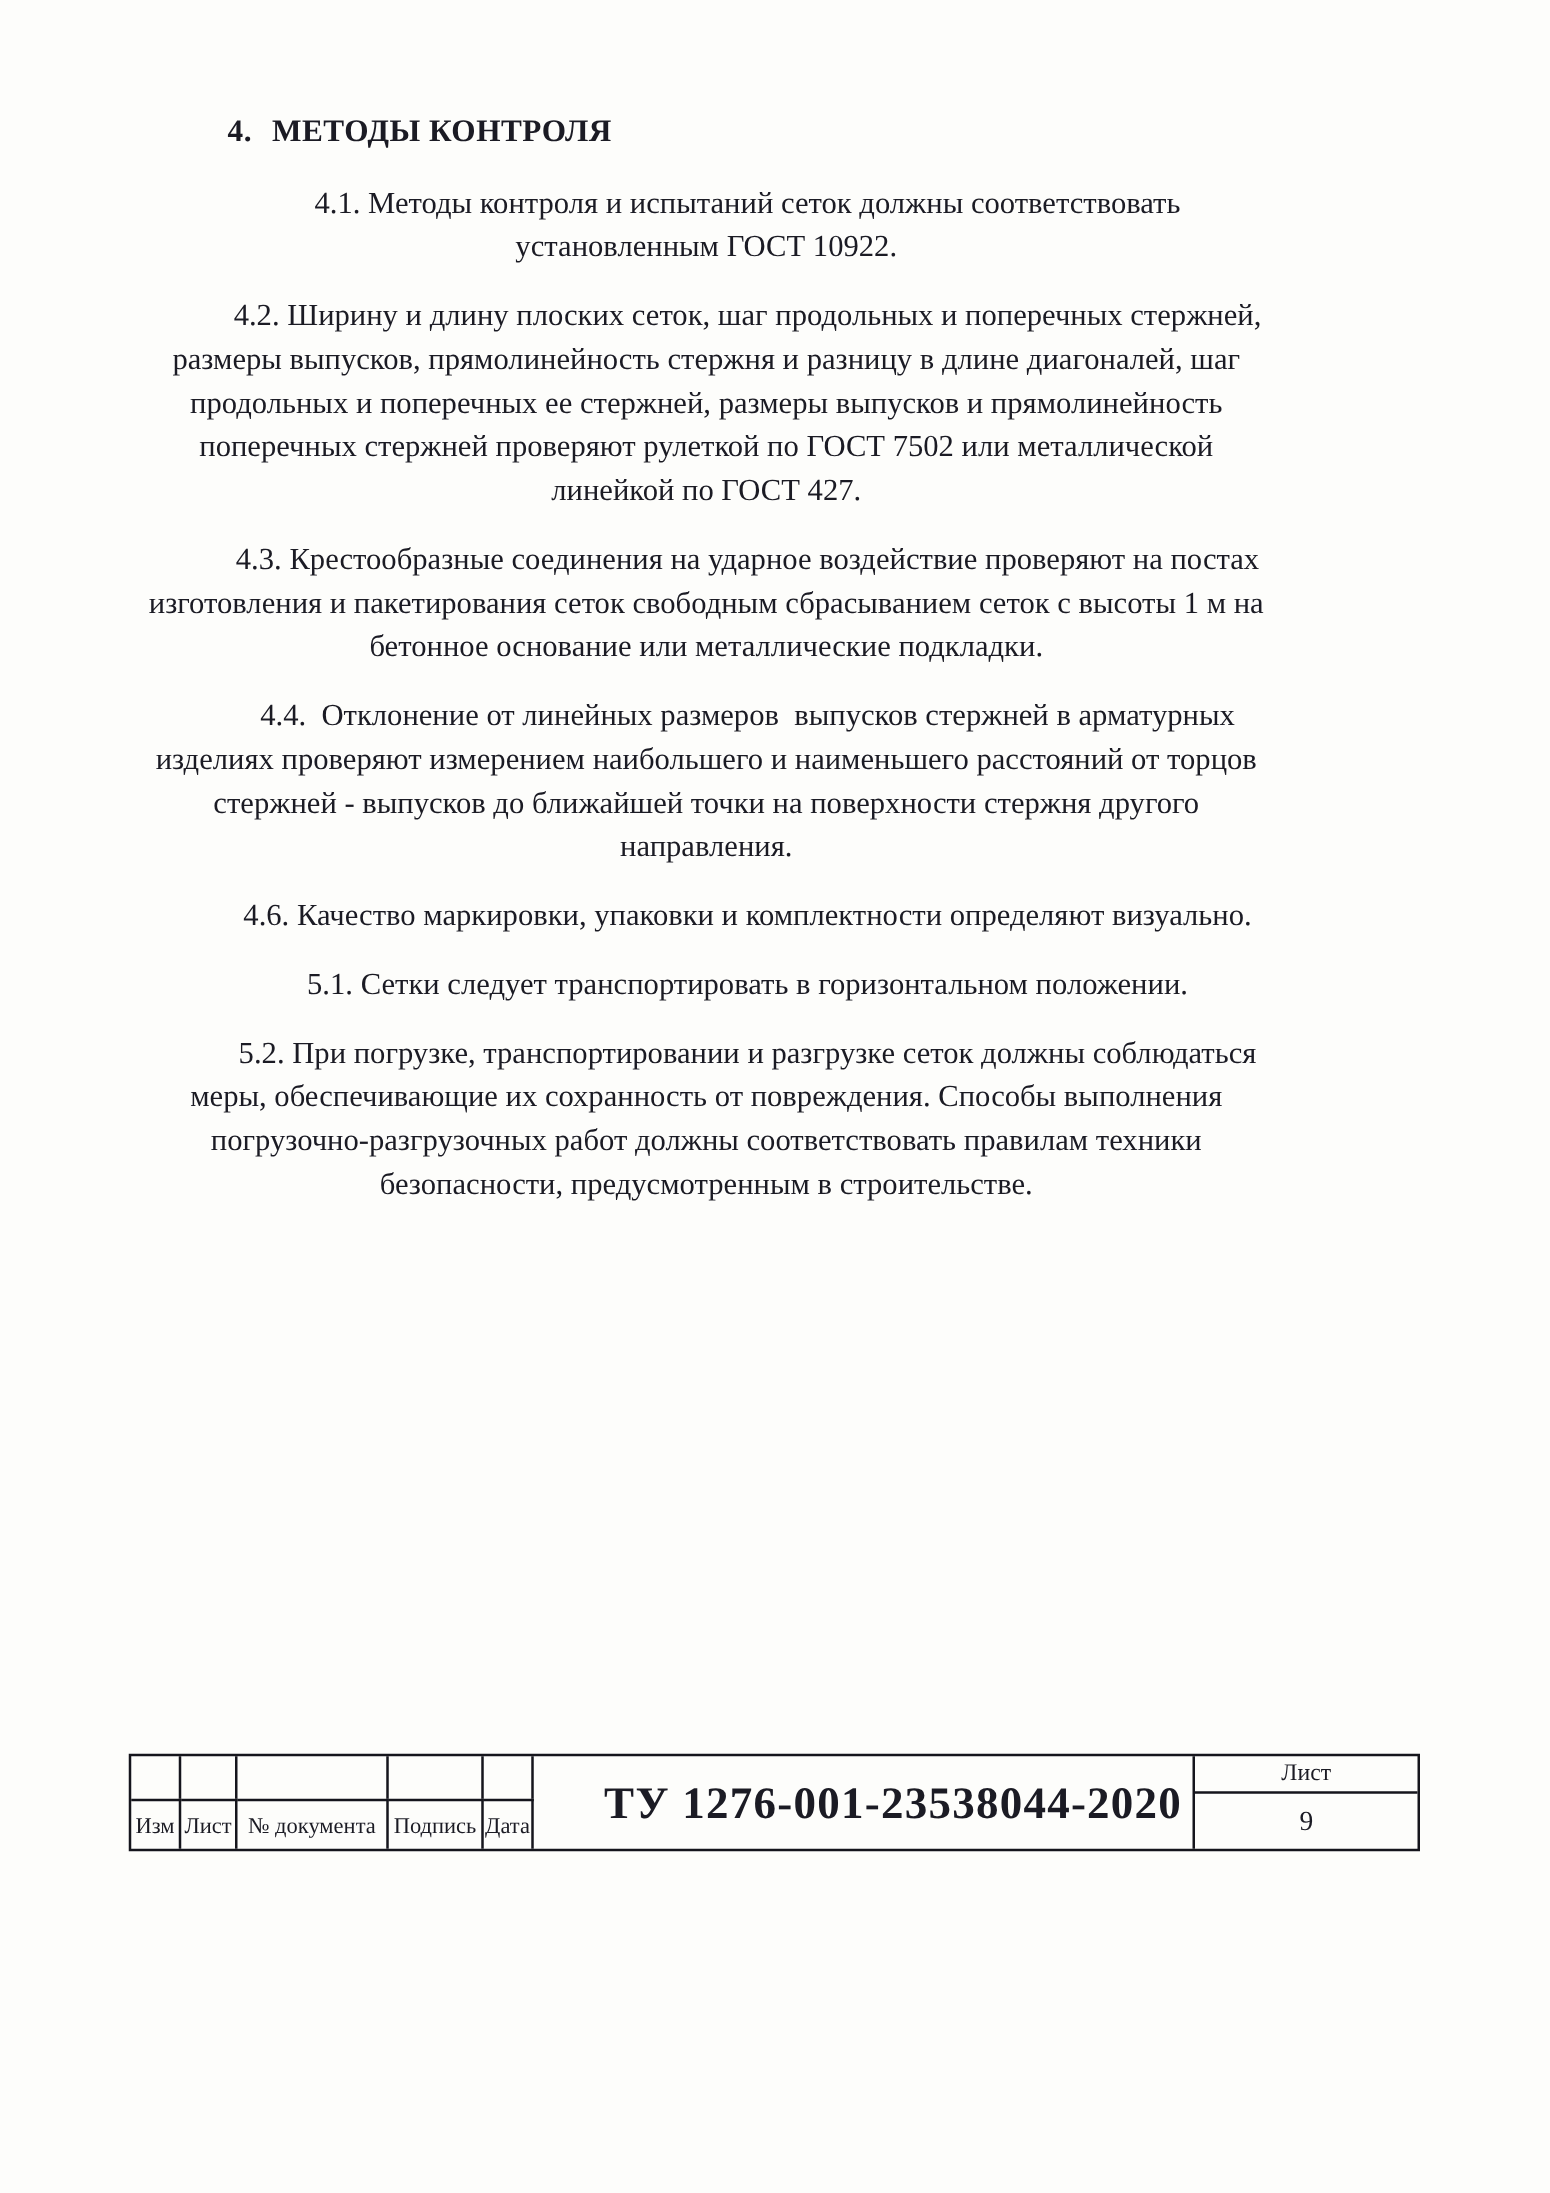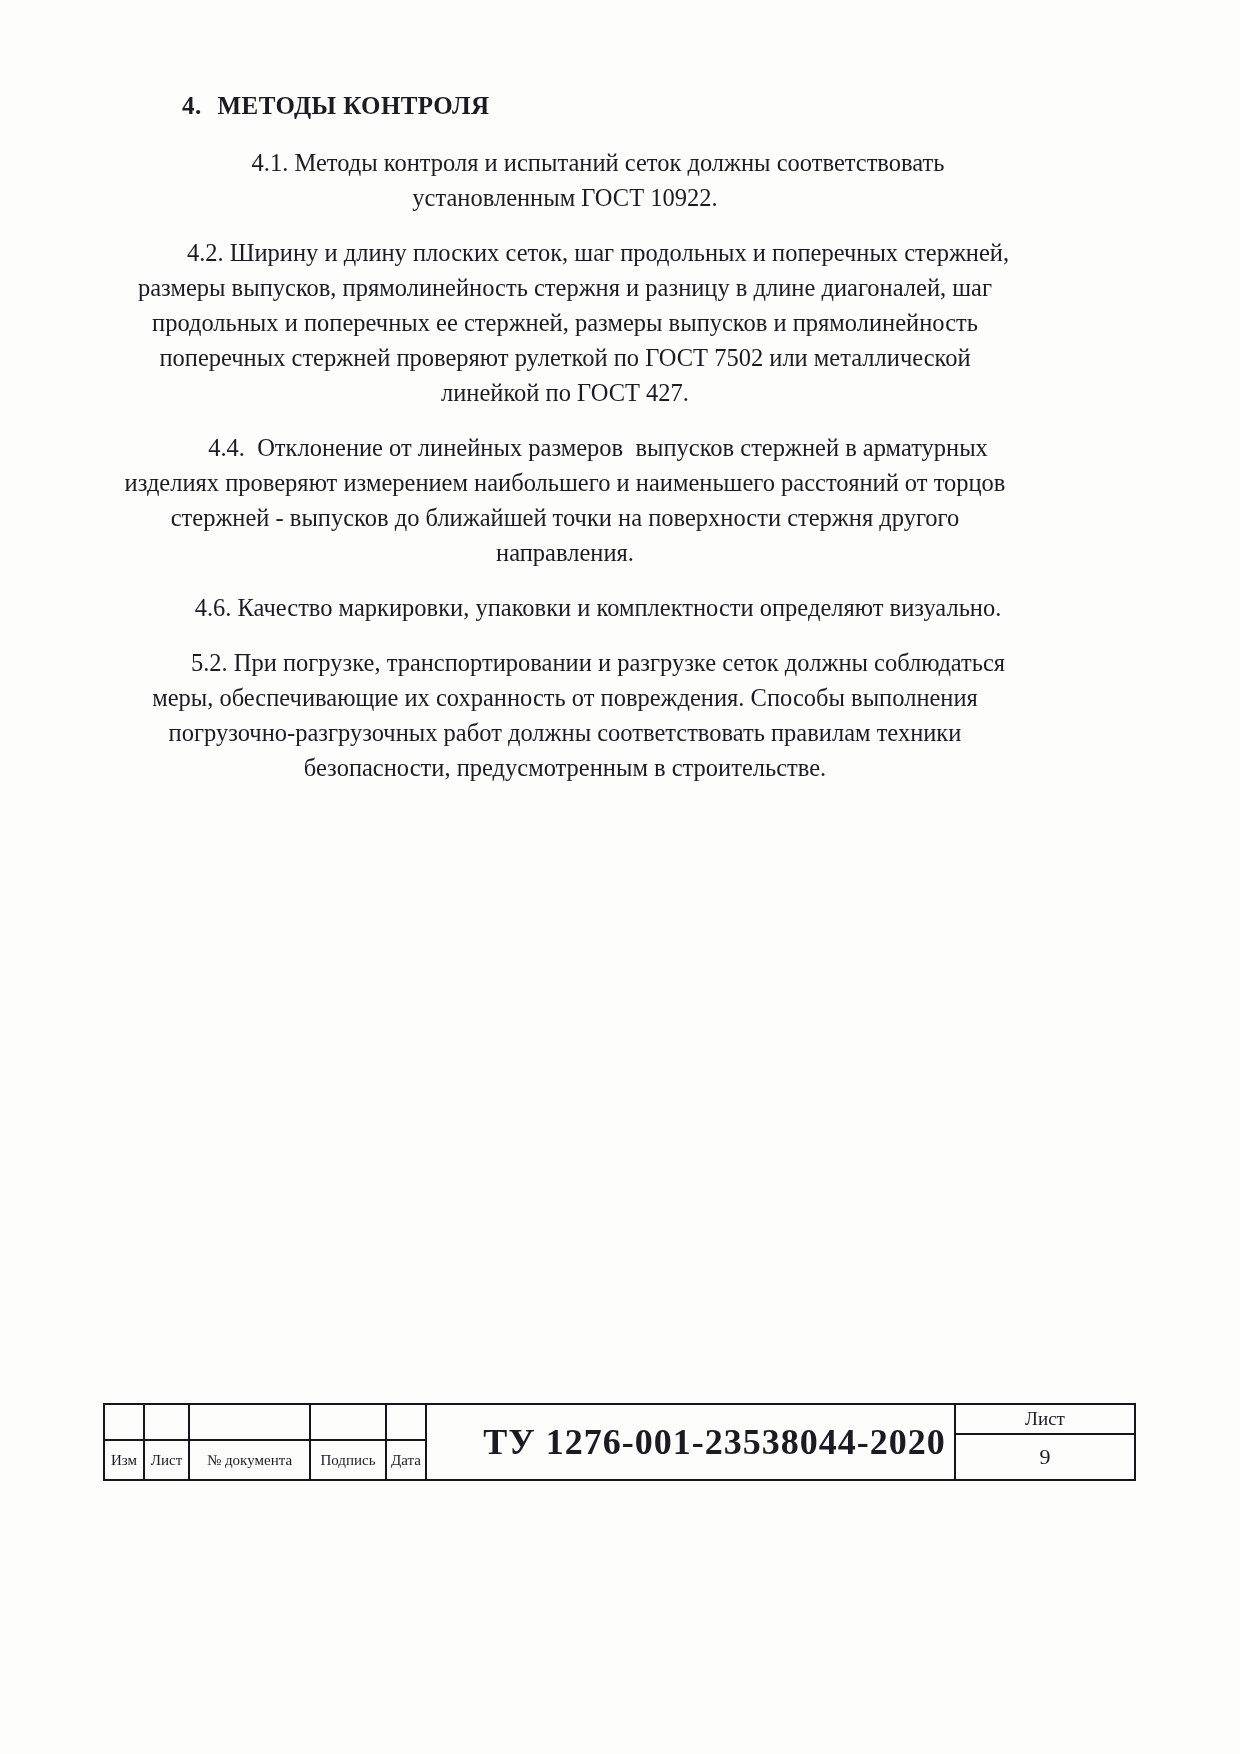--- a/index.html
+++ b/index.html
@@ -57,21 +57,21 @@
   }
   .sl-cell {
     border-right: 2px solid #15151c;
     box-sizing: border-box;
   }
   .sl-cell.bot {
     border-top: 2px solid #15151c;
     display: flex;
     align-items: center;
     justify-content: center;
-    font-size: 15px;
+    font-size: 18px;
     white-space: nowrap;
     overflow: hidden;
   }
   .stamp-center {
     flex: 1;
     border-right: 2px solid #15151c;
     box-sizing: border-box;
     display: flex;
     align-items: center;
     justify-content: center;
@@ -106,24 +106,26 @@
 <body>
 
 <div class="page">
 
   <div class="content">
 
     <h2 class="sec-heading"><span class="sec-num">4.</span><span class="sec-title">МЕТОДЫ КОНТРОЛЯ</span></h2>
 
     <p class="para first">4.1. Методы контроля и испытаний сеток должны соответствовать установленным ГОСТ 10922.</p>
     <p class="para">4.2. Ширину и длину плоских сеток, шаг продольных и поперечных стержней, размеры выпусков, прямолинейность стержня и разницу в длине диагоналей, шаг продольных и поперечных ее стержней, размеры выпусков и прямолинейность поперечных стержней проверяют рулеткой по ГОСТ 7502 или металлической линейкой по ГОСТ 427.</p>
+    <p class="para">4.3. Крестообразные соединения на ударное воздействие проверяют на постах изготовления и пакетирования сеток свободным сбрасыванием сеток с высоты 1 м на бетонное основание или металлические подкладки.</p>
     <p class="para">4.4.  Отклонение от линейных размеров  выпусков стержней в арматурных изделиях проверяют измерением наибольшего и наименьшего расстояний от торцов стержней - выпусков до ближайшей точки на поверхности стержня другого направления.</p>
     <p class="para">4.6. Качество маркировки, упаковки и комплектности определяют визуально.</p>
 
 
+    <p class="para">5.1. Сетки следует транспортировать в горизонтальном положении.</p>
     <p class="para">5.2. При погрузке, транспортировании и разгрузке сеток должны соблюдаться меры, обеспечивающие их сохранность от повреждения. Способы выполнения погрузочно-разгрузочных работ должны соответствовать правилам техники   безопасности, предусмотренным в строительстве.</p>
 
   </div>
 
   <div class="stamp">
 
     <div class="stamp-left">
       <div class="sl-cell top"></div>
       <div class="sl-cell top"></div>
       <div class="sl-cell top"></div>

